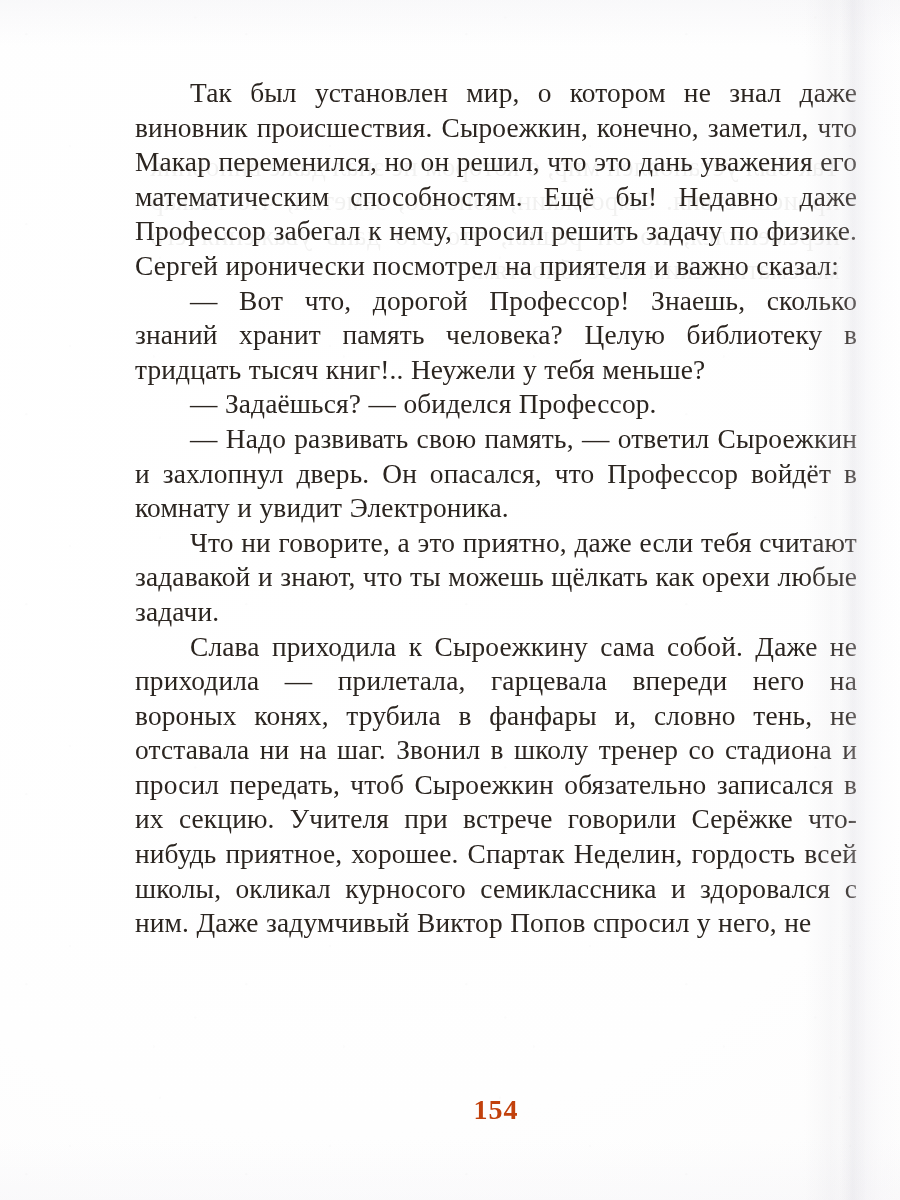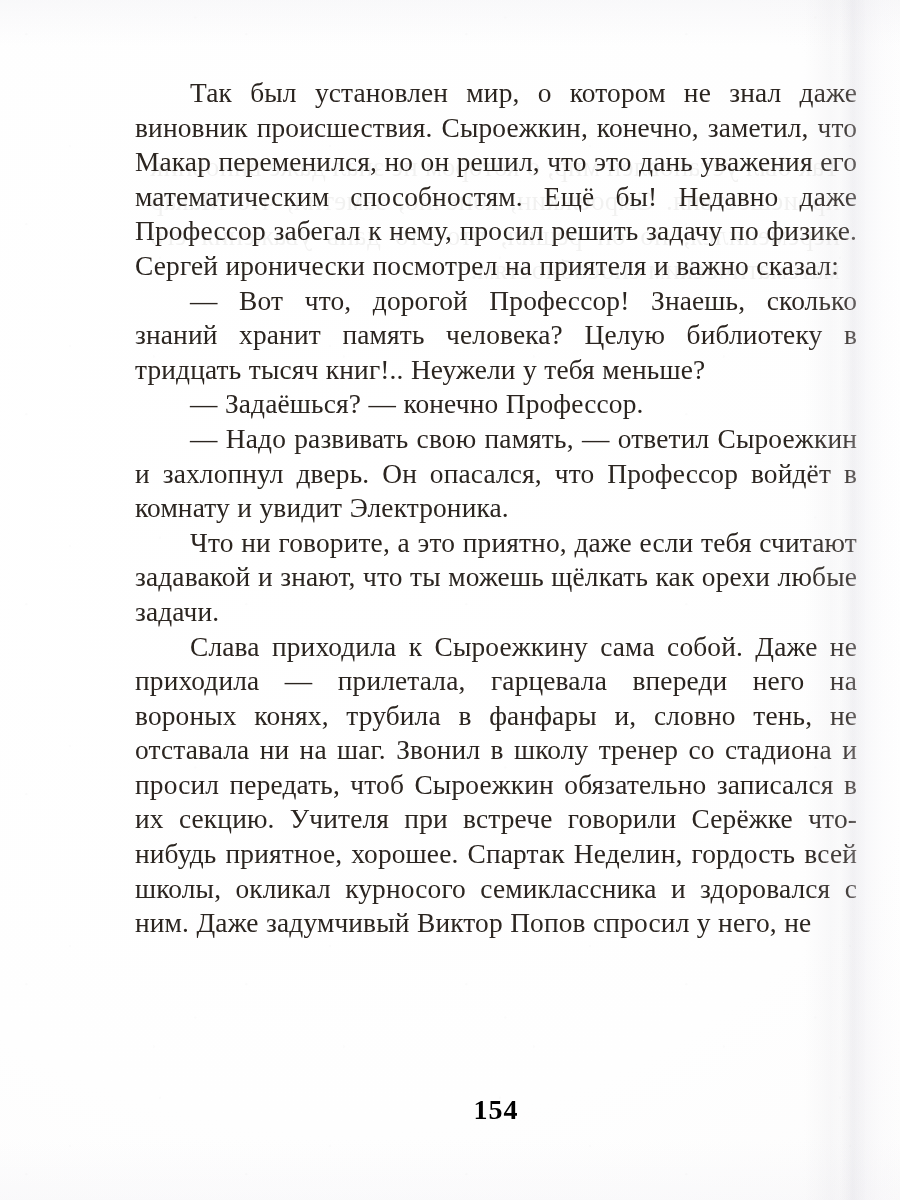--- a/index.html
+++ b/index.html
@@ -112,21 +112,21 @@
     text-align-last: left;
   }
   
 
   .page-number {
     position: absolute;
     left: 135px;
     width: 722px;
     top: 1094px;
     text-align: center;
-    color: #000000;
+    color: #c2410c;
     font-size: 28px;
     font-weight: 700;
     letter-spacing: 1px;
   }
 
   
   .grain {
     position: absolute;
     inset: 0;
     pointer-events: none;
@@ -145,21 +145,21 @@
 
 <div class="page">
 
   <div class="paper-tint"></div>
 
   <div class="showthrough">Так был установлен мир, о котором не знал даже виновник происшествия. Сыроежкин, конечно, заметил, что Макар переменился, но он решил, что это дань уважения его математическим способностям.</div>
 
   <div class="textblock">
     <p>Так был установлен мир, о котором не знал даже виновник происшествия. Сыроежкин, конечно, заметил, что Макар переменился, но он решил, что это дань уважения его математическим способностям. Ещё бы! Недавно даже Профессор забегал к нему, просил решить задачу по физике. Сергей иронически посмотрел на приятеля и важно сказал:</p>
     <p>— Вот что, дорогой Профессор! Знаешь, сколько знаний хранит память человека? Целую библиотеку в тридцать тысяч книг!.. Неужели у тебя меньше?</p>
-    <p>— Задаёшься? — конечно Профессор.</p>
+    <p>— Задаёшься? — обиделся Профессор.</p>
     <p>— Надо развивать свою память, — ответил Сыроежкин и захлопнул дверь. Он опасался, что Профессор войдёт в комнату и увидит Электроника.</p>
     <p>Что ни говорите, а это приятно, даже если тебя считают задавакой и знают, что ты можешь щёлкать как орехи любые задачи.</p>
     <p>Слава приходила к Сыроежкину сама собой. Даже не приходила — прилетала, гарцевала впереди него на вороных конях, трубила в фанфары и, словно тень, не отставала ни на шаг. Звонил в школу тренер со стадиона и просил передать, чтоб Сыроежкин обязательно записался в их секцию. Учителя при встрече говорили Серёжке что-нибудь приятное, хорошее. Спартак Неделин, гордость всей школы, окликал курносого семиклассника и здоровался с ним. Даже задумчивый Виктор Попов спросил у него, не</p>
   </div>
 
   <div class="page-number">154</div>
 
   <div class="edge-shadow-top"></div>
   <div class="edge-shadow-bottom"></div>
   <div class="edge-shadow-right second"></div>

